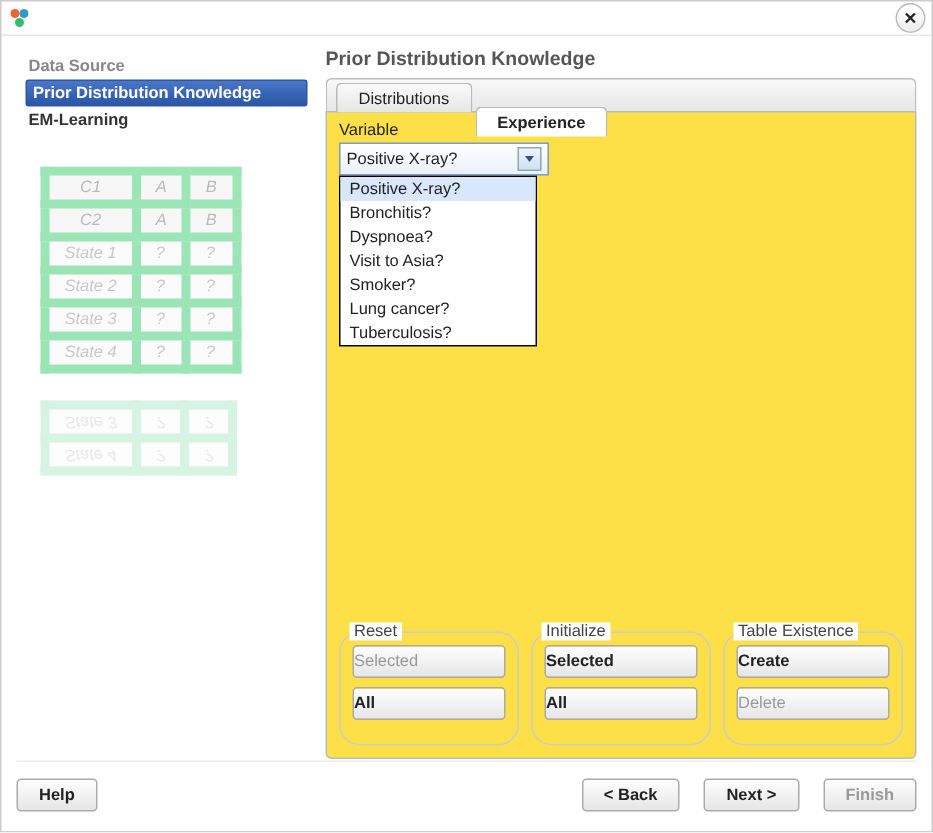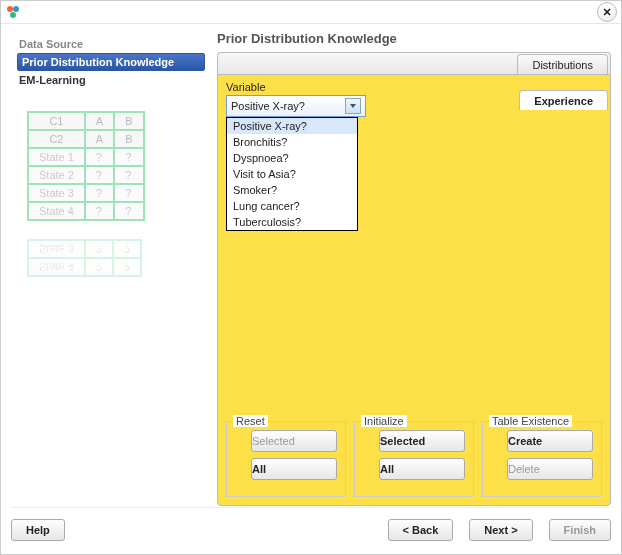--- a/index.html
+++ b/index.html
@@ -74,24 +74,25 @@
     height: 230px;
     position: relative;
     overflow: hidden;
   }
   .ghost-table {
     border-collapse: collapse;
     opacity: 0.45;
     margin-left: 10px;
   }
   .ghost-table td {
-    border: 2px solid #22c55e;
+    border: 6px solid #22c55e;
     padding: 2px 10px;
     color: #888;
     background: #f7f7f7;
+    font-style: italic;
   }
   .ghost-table td.h { background:#eee; color:#666; text-align:center;}
   .ghost-mirror {
     transform: scaleY(-1);
     opacity: 0.18;
     margin-top: 18px;
   }
 
   
   .main {
@@ -110,21 +111,20 @@
     display:flex;
     align-items: flex-end;
     height: 22px;
     background: linear-gradient(#f8f8f8,#e7e7e7);
     border: 1px solid #bbb;
     border-bottom: none;
     border-top-left-radius: 4px;
     border-top-right-radius: 4px;
     padding-left: 6px;
     box-sizing: border-box;
-    flex-direction: column;
   }
   .tab {
     padding: 4px 14px 3px 14px;
     border: 1px solid #bbb;
     border-bottom: none;
     border-top-left-radius: 4px;
     border-top-right-radius: 4px;
     margin-right: 2px;
     background: linear-gradient(#fafafa,#e6e6e6);
     cursor: pointer;
@@ -177,22 +177,22 @@
   .dropdown .opt.sel { background: #d8e7fb; }
 
   .spacer { flex: 1; }
 
   .groups {
     display: flex;
     gap: 8px;
   }
   .group {
     border: 1px solid #ccc;
-    border-radius: 0;
-    padding: 8px 8px 6px 24px;
+    border-radius: 14px;
+    padding: 8px 8px 6px 8px;
     flex: 1;
     position: relative;
   }
   .group .legend {
     position: absolute;
     top: -7px; left: 6px;
     background: #fff;
     padding: 0 3px;
     font-size: 11px;
     color: #444;

